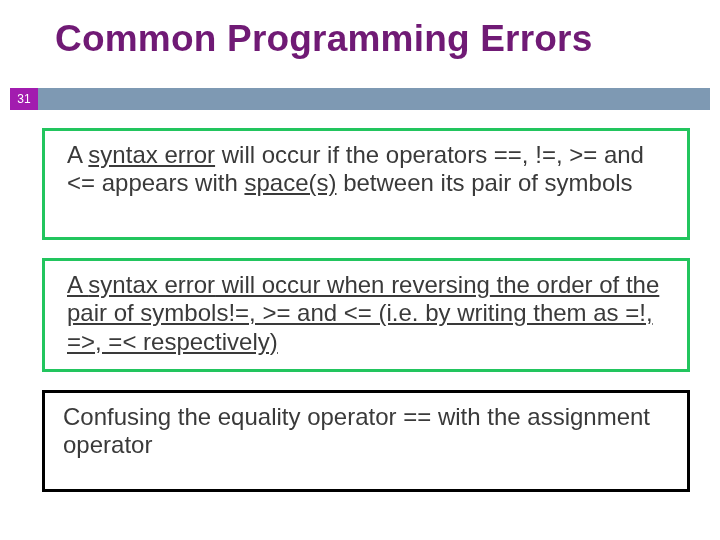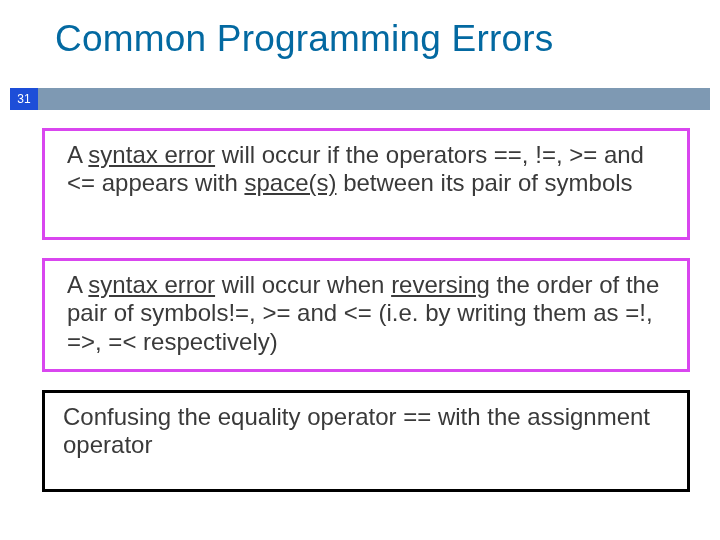--- a/index.html
+++ b/index.html
@@ -16,60 +16,60 @@
     position: relative;
     width: 720px;
     height: 540px;
     box-sizing: border-box;
   }
   .title {
     position: absolute;
     left: 55px;
     top: 18px;
     font-size: 37px;
-    font-weight: 400;
-    color: #0369a1;
+    font-weight: 700;
+    color: #701a75;
     letter-spacing: 0.2px;
   }
   .numbar {
     position: absolute;
     left: 10px;
     top: 88px;
     right: 10px;
     height: 22px;
     display: flex;
     align-items: stretch;
   }
   .numbar .num {
     width: 28px;
-    background: #1d4ed8;
+    background: #a21caf;
     color: #fff;
     font-size: 12px;
     display: flex;
     align-items: center;
     justify-content: center;
   }
   .numbar .bar {
     flex: 1;
     background: #7e99b3;
   }
   .box {
     position: absolute;
     left: 42px;
     right: 30px;
     background: #fff;
-    border: 3px solid #d946ef;
+    border: 3px solid #22c55e;
     box-sizing: border-box;
     padding: 10px 14px 14px 22px;
     font-size: 24px;
     line-height: 1.18;
     color: #3a3a3a;
   }
   .box1 { top: 128px; height: 112px; }
-  .box2 { top: 258px; height: 114px; }
+  .box2 { top: 258px; height: 114px; text-decoration: underline; }
   .box3 {
     top: 390px;
     height: 102px;
     border-color: #000;
     padding-left: 18px;
   }
   .u { text-decoration: underline; }
 </style>
 </head>
 <body>

